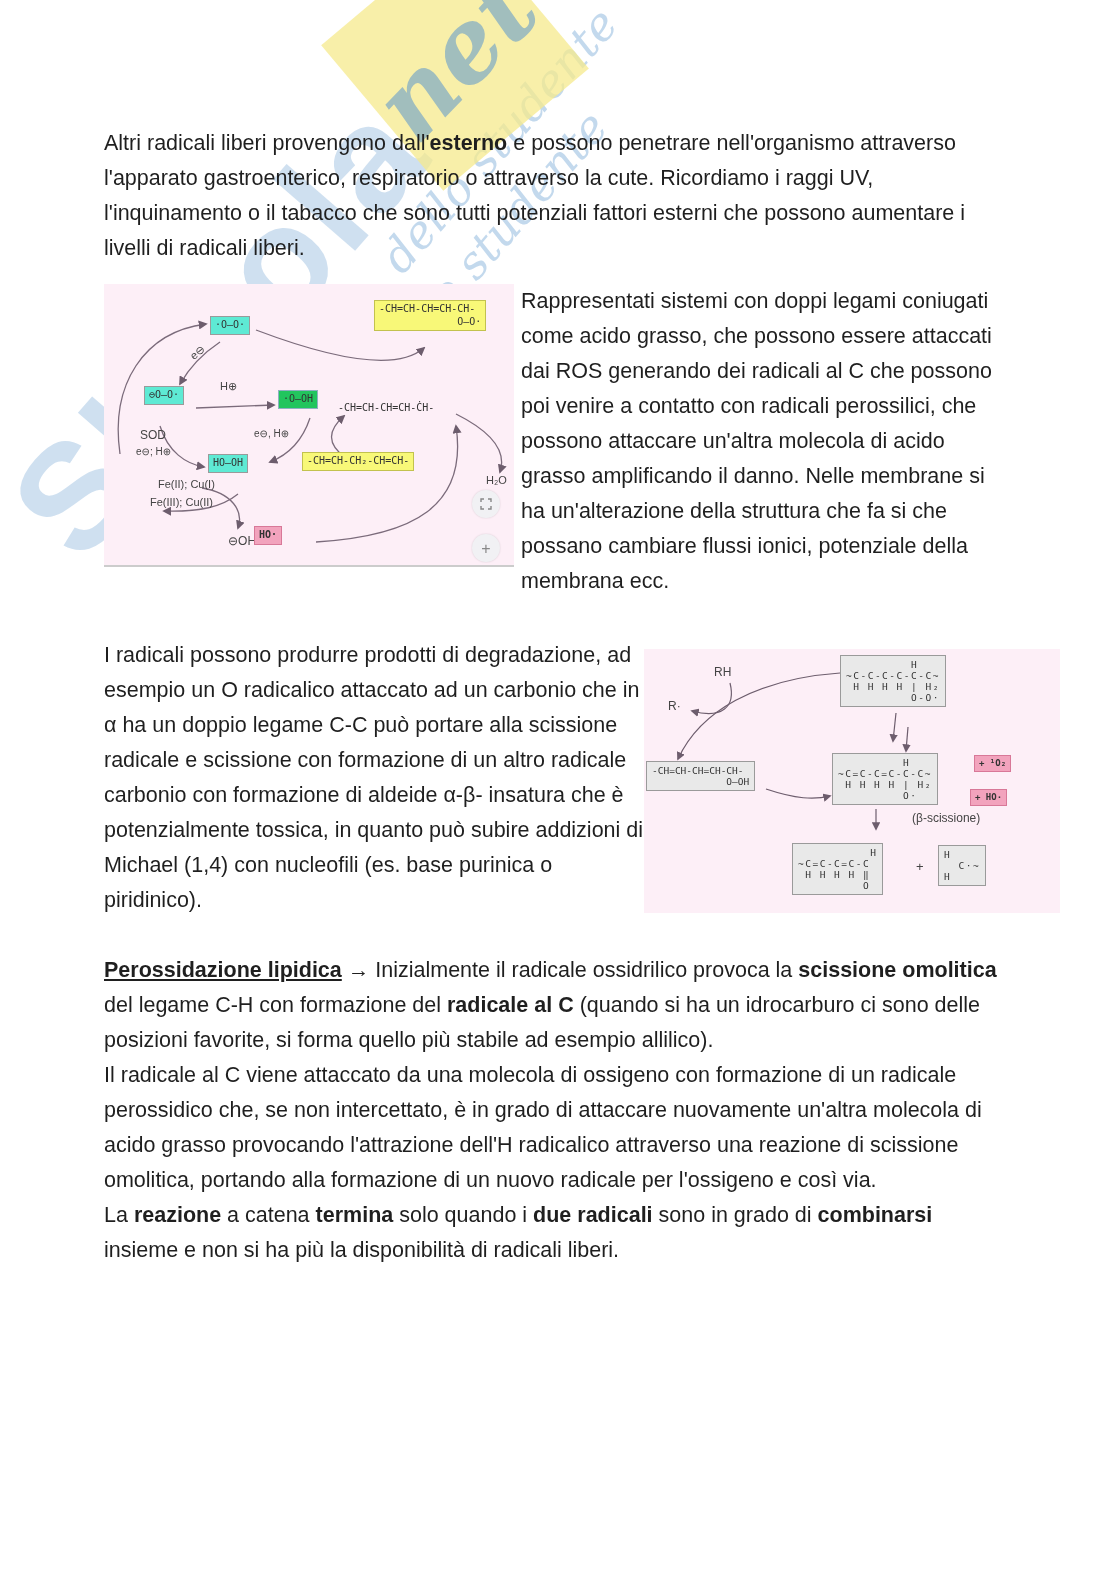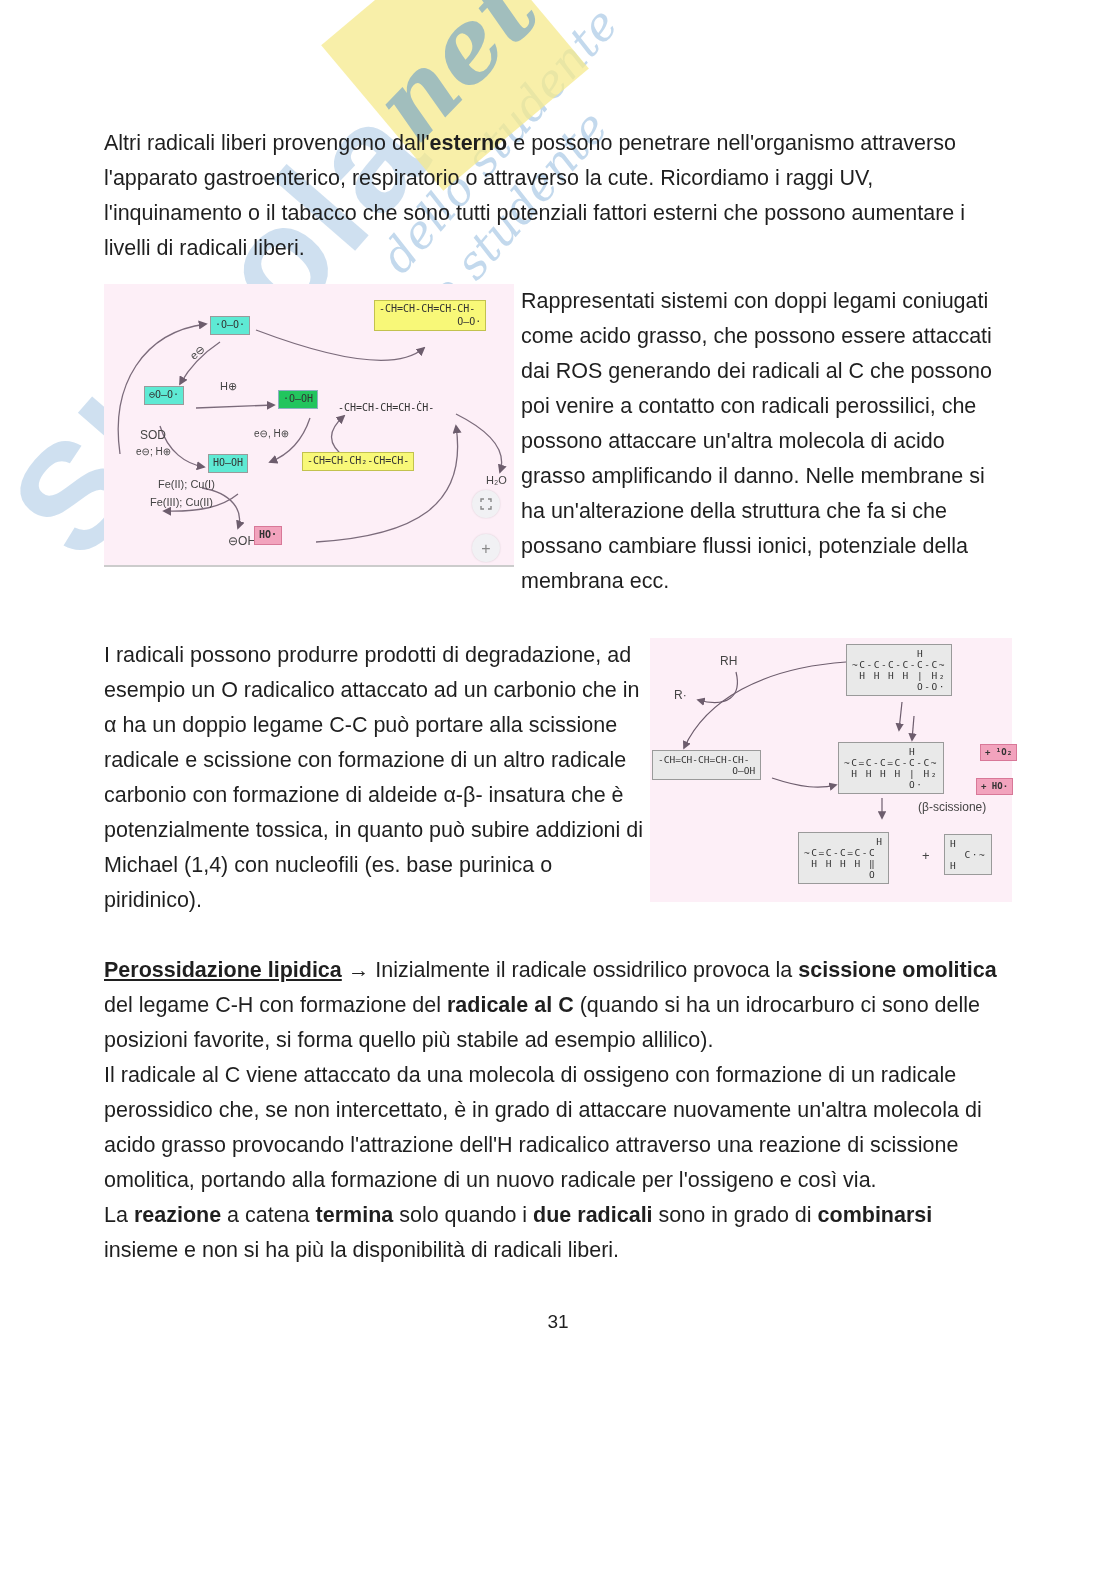--- a/index.html
+++ b/index.html
@@ -23,21 +23,21 @@
   .wm-net{font-size:100px;font-style:italic;font-weight:bold;color:rgba(90,150,205,0.55);
           font-family:"DejaVu Serif",serif;transform:rotate(-6deg);}
   .wm-tag{font-size:46px;font-style:italic;color:rgba(135,180,220,0.50);
           font-family:"DejaVu Serif",serif;}
   .wm-tag1{margin:-34px 0 0 430px;}
   .wm-tag2{margin:6px 0 0 120px;}
 
   
   .figure{position:relative;flex:0 0 auto;z-index:0;}
   .fig1{width:410px;height:281px;border-bottom:2px solid #cccccc;}
-  .fig2{width:362px;height:264px;margin-left:auto;}
+  .fig2{width:416px;height:264px;margin-left:auto;margin-top:11px;}
   .figure svg.arrows{position:absolute;left:0;top:0;}
   .chembox{position:absolute;font:10px/1.25 "DejaVu Sans Mono",monospace;background:#5eead4;
            border:1px solid #9a9a9a;padding:2px 4px;color:#333;white-space:pre;}
   .bluebox{background:#22c55e;border-color:#8fb0c2;}
   .yellowbox{background:#f8f878;border-color:#c2c24e;}
   .pinkbox{background:#f2a3bd;border-color:#d87898;font-weight:bold;}
   .plainchem{position:absolute;font:10px/1.25 "DejaVu Sans Mono",monospace;color:#333;white-space:pre;}
   .lbl{position:absolute;font:11px/1.2 "Liberation Sans",sans-serif;color:#444;white-space:pre;}
   .structbox{position:absolute;font:9.5px/11px "DejaVu Sans Mono",monospace;background:#e9e9e9;
              border:1px solid #9a9a9a;padding:3px 5px;color:#333;white-space:pre;letter-spacing:1.5px;}
@@ -167,16 +167,15 @@
          O</span>
         <span class="lbl" style="left:272px;top:210px;font-size:13px;">+</span>
         <span class="structbox" style="left:294px;top:196px;">H
   C·~
 H</span>
       </div>
     </div>
 
     <p class="para" style="margin:0;"><span style="font-weight: 700; text-decoration: underline;">Perossidazione lipidica</span><span style="font-weight: 700;"> </span><span style="font-weight: 700;">→ </span><span>Inizialmente il radicale ossidrilico provoca la </span><span style="font-weight: 700;">scissione omolitica</span><span> del legame C-H con formazione del </span><span style="font-weight: 700;">radicale al C</span><span> (quando si ha un idrocarburo ci sono delle posizioni favorite, si forma quello più stabile ad esempio allilico).</span><br><span>Il radicale al C viene attaccato da una molecola di ossigeno con formazione di un radicale perossidico che, se non intercettato, è in grado di attaccare nuovamente un'altra molecola di acido grasso provocando l'attrazione dell'H radicalico attraverso una reazione di scissione omolitica, portando alla formazione di un nuovo radicale per l'ossigeno e così via.</span><br><span>La </span><span style="font-weight: 700;">reazione</span><span> a catena </span><span style="font-weight: 700;">termina</span><span> solo quando i </span><span style="font-weight: 700;">due radicali</span><span> sono in grado di </span><span style="font-weight: 700;">combinarsi</span><span> insieme e non si ha più la disponibilità di radicali liberi.</span></p>
 
-    <div class="pagenum">31</div>
 
   </div>
 </div>
 
 </body></html>

